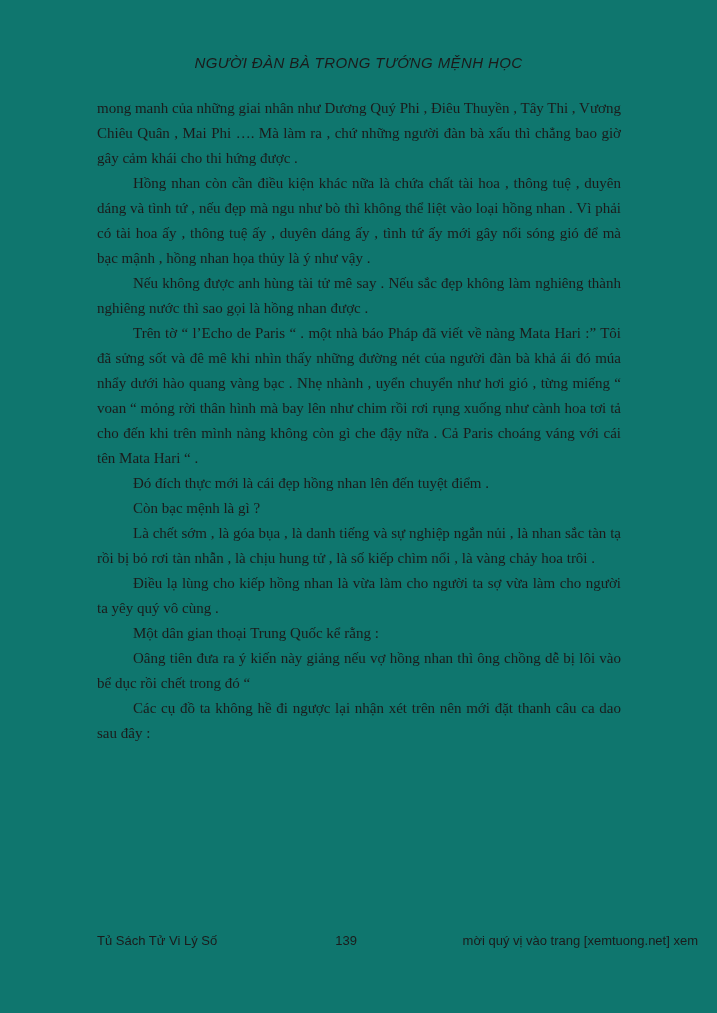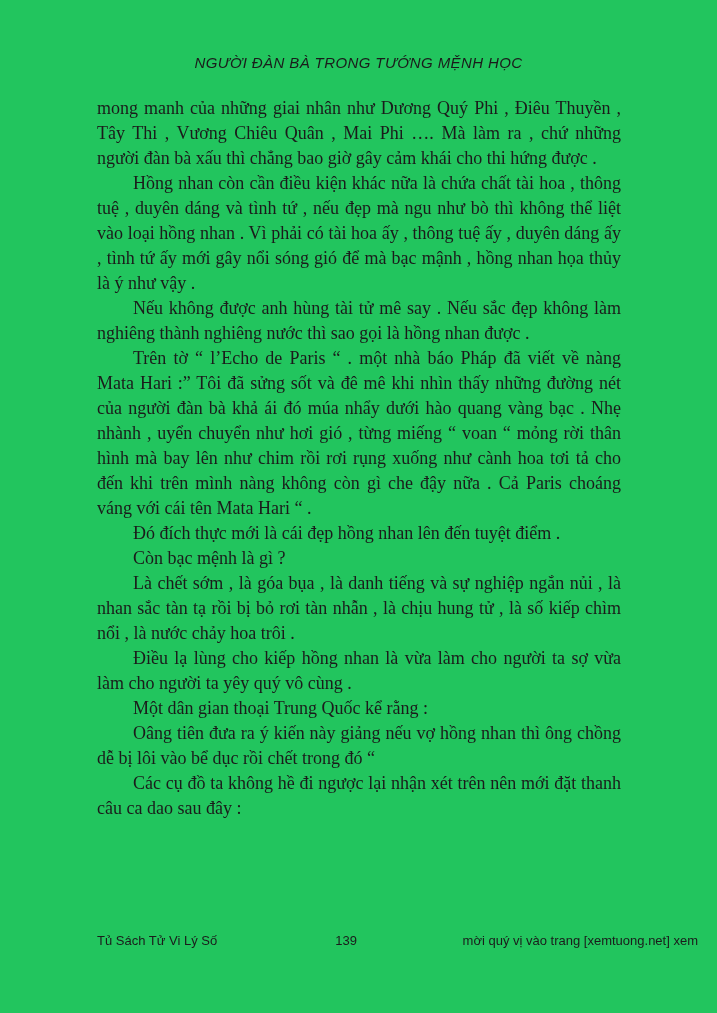--- a/index.html
+++ b/index.html
@@ -4,21 +4,21 @@
 <style>
   html, body {
     margin: 0;
     padding: 0;
     background: #ffffff;
   }
   .page {
     position: relative;
     width: 717px;
     height: 1013px;
-    background: #22c55e;
+    background: #0f766e;
     color: #1b1b1b;
     overflow: hidden;
   }
   .title {
     position: absolute;
     top: 54px;
     left: 0;
     width: 717px;
     text-align: center;
     font-family: "Liberation Sans", sans-serif;
@@ -26,21 +26,21 @@
     font-size: 15px;
     letter-spacing: 0.4px;
     white-space: nowrap;
   }
   .body-text {
     position: absolute;
     top: 96px;
     left: 97px;
     width: 524px;
     font-family: "Liberation Serif", serif;
-    font-size: 18px;
+    font-size: 15px;
     line-height: 25px;
     text-align: justify;
   }
   .body-text p {
     margin: 0;
     padding: 0;
     text-indent: 36px;
   }
   .body-text p.no-indent {
     text-indent: 0;
@@ -83,21 +83,21 @@
 
   <div class="title">NGƯỜI ĐÀN BÀ TRONG TƯỚNG MỆNH HỌC</div>
 
   <div class="body-text">
       <p class="no-indent">mong manh của những giai nhân như Dương Quý Phi , Điêu Thuyền , Tây Thi , Vương Chiêu Quân , Mai Phi …. Mà làm ra , chứ những người đàn bà xấu thì chẳng bao giờ gây cảm khái cho thi hứng được .</p>
       <p>Hồng nhan còn cần điều kiện khác nữa là chứa chất tài hoa , thông tuệ , duyên dáng và tình tứ , nếu đẹp mà ngu như bò thì không thể liệt vào loại hồng nhan . Vì phải có tài hoa ấy , thông tuệ ấy , duyên dáng ấy , tình tứ ấy mới gây nổi sóng gió để mà bạc mậnh , hồng nhan họa thủy là ý như vậy .</p>
       <p>Nếu không được anh hùng tài tử mê say . Nếu sắc đẹp không làm nghiêng thành nghiêng nước thì sao gọi là hồng nhan được .</p>
       <p>Trên tờ “ l’Echo de Paris “ . một nhà báo Pháp đã viết về nàng Mata Hari :” Tôi đã sửng sốt và đê mê khi nhìn thấy những đường nét của người đàn bà khả ái đó múa nhẩy dưới hào quang vàng bạc . Nhẹ nhành , uyển chuyển như hơi gió , từng miếng “ voan “ mỏng rời thân hình mà bay lên như chim rồi rơi rụng xuống như cành hoa tơi tả cho đến khi trên mình nàng không còn gì che đậy nữa . Cả Paris choáng váng với cái tên Mata Hari “ .</p>
       <p>Đó đích thực mới là cái đẹp hồng nhan lên đến tuyệt điểm .</p>
       <p>Còn bạc mệnh là gì ?</p>
-      <p>Là chết sớm , là góa bụa , là danh tiếng và sự nghiệp ngắn nủi , là nhan sắc tàn tạ rồi bị bỏ rơi tàn nhẫn , là chịu hung tử , là số kiếp chìm nổi , là nước chảy hoa trôi .</p>
+      <p>Là chết sớm , là góa bụa , là danh tiếng và sự nghiệp ngắn nủi , là nhan sắc tàn tạ rồi bị bỏ rơi tàn nhẫn , là chịu hung tử , là số kiếp chìm nổi , là vàng chảy hoa trôi .</p>
       <p>Điều lạ lùng cho kiếp hồng nhan là vừa làm cho người ta sợ vừa làm cho người ta yêy quý vô cùng .</p>
       <p>Một dân gian thoại Trung Quốc kể rằng :</p>
       <p>Oâng tiên đưa ra ý kiến này giảng nếu vợ hồng nhan thì ông chồng dễ bị lôi vào bể dục rồi chết trong đó “</p>
       <p>Các cụ đồ ta không hề đi ngược lại nhận xét trên nên mới đặt thanh câu ca dao sau đây :</p>
     </div>
 
   <div class="footer">
     <span class="footer-left">Tủ Sách Tử Vi Lý Số</span>
     <span class="footer-center">139</span>
     <span class="footer-right">mời quý vị vào trang [xemtuong.net] xem</span>

